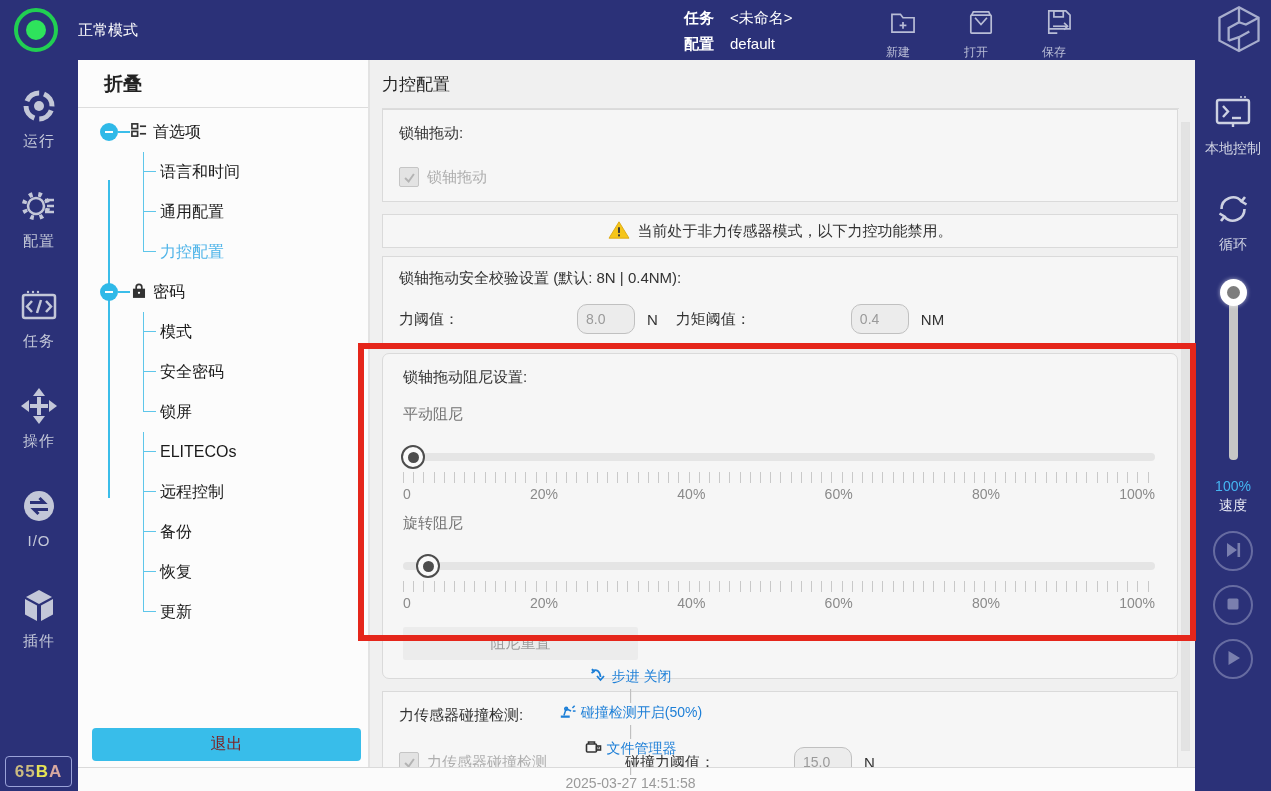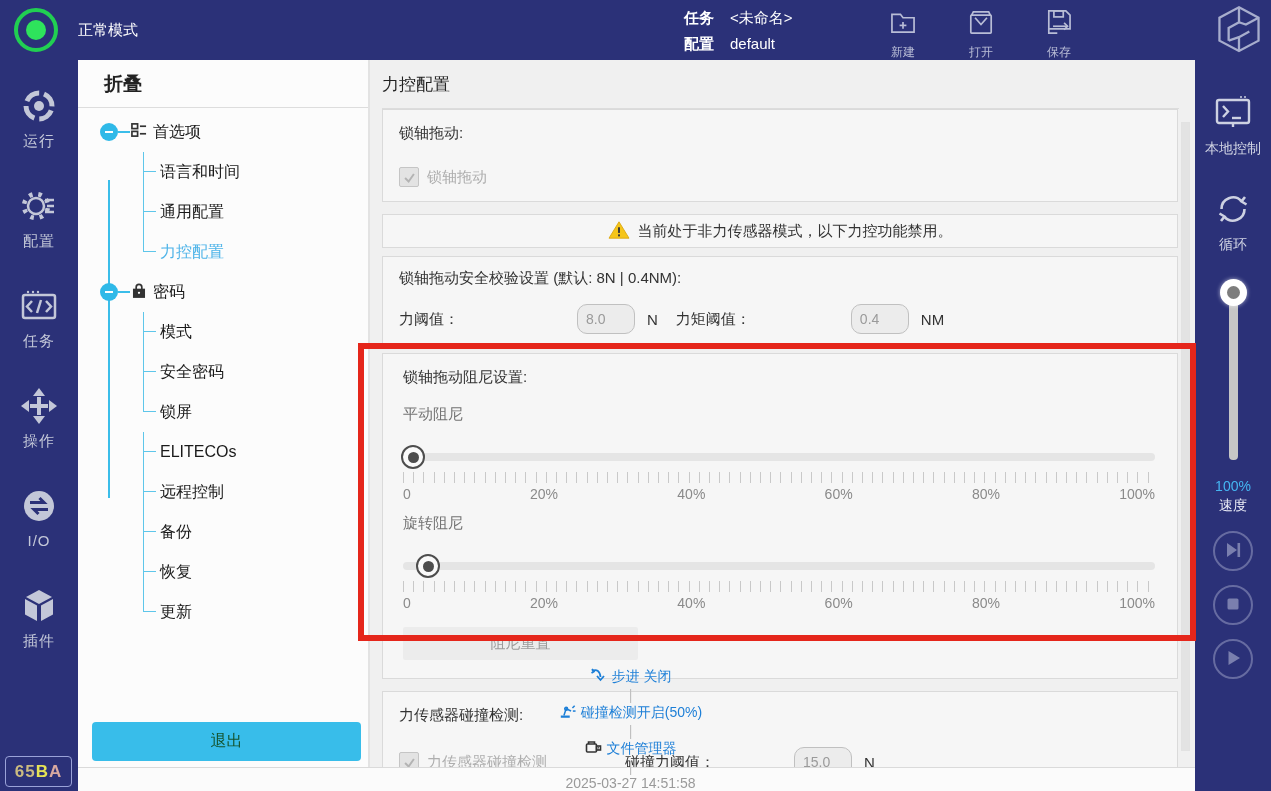--- a/index.html
+++ b/index.html
@@ -9,21 +9,21 @@
   
   .topbar { position:absolute; left:0; top:0; width:1271px; height:60px; background:#2b3178; color:#fff; }
   .mode-wrap { position:absolute; left:14px; top:8px; display:flex; align-items:center; gap:20px; }
   .mode-light { width:44px; height:44px; border-radius:50%; border:4px solid #21cf52; display:flex; align-items:center; justify-content:center; }
   .mode-light-dot { width:20px; height:20px; border-radius:50%; background:#2ee35c; }
   .mode-label { font-size:15px; }
   .task-config { position:absolute; left:684px; top:6px; font-size:15px; line-height:24px; }
   .tc-row { display:flex; gap:16px; margin-bottom:2px; }
   .tc-label { font-weight:bold; }
   .topbar-actions { position:absolute; left:886px; top:5px; display:flex; gap:44px; }
-  .tb-action { display:flex; flex-direction:column; align-items:center; color:#b9bdd6; cursor:pointer; }
+  .tb-action { display:flex; flex-direction:column; color:#b9bdd6; cursor:pointer; }
   .tb-action svg { width:34px; height:34px; }
   .tb-action-label { font-size:12px; margin-top:1px; }
   .brand-logo { position:absolute; left:1216px; top:5px; width:46px; height:48px; color:#a7adcd; }
 
   
   .left-sidebar { position:absolute; left:0; top:60px; width:78px; height:731px; background:#2b3178; display:flex; flex-direction:column; align-items:center; padding-top:26px; }
   .ls-item { height:100px; display:flex; flex-direction:column; align-items:center; justify-content:flex-start; color:#c3c7d8; cursor:pointer; }
   .ls-item svg { width:40px; height:40px; }
   .ls-label { font-size:15px; margin-top:2px; letter-spacing:1px; }
   .ls-badge { position:absolute; left:5px; bottom:4px; width:67px; height:31px; border:1px solid #9aa2d8; border-radius:4px; display:flex; align-items:center; justify-content:center; font-size:17px; font-weight:bold; letter-spacing:1px; }
@@ -39,41 +39,41 @@
   .tree-parent { position:relative; height:40px; display:flex; align-items:center; padding-left:22px; cursor:pointer; z-index:2; }
   .node-circle { width:18px; height:18px; border-radius:50%; background:#2fb9e8; display:flex; align-items:center; justify-content:center; flex-shrink:0; }
   .node-circle::after { content:""; width:8px; height:2px; background:#fff; }
   .node-link { width:12px; height:2px; background:#3bbde9; flex-shrink:0; }
   .tree-parent svg { width:16px; height:16px; color:#333; flex-shrink:0; margin-left:1px; }
   .tree-parent-label { font-size:16px; color:#1a1a1a; margin-left:6px; }
   .tree-children { margin-left:65px; background:linear-gradient(#5ec6ea,#5ec6ea) no-repeat 0 0 / 1px calc(100% - 20px); }
   .tree-child { position:relative; height:40px; display:flex; align-items:center; padding-left:17px; font-size:16px; color:#1a1a1a; cursor:pointer; }
   .tree-child::before { content:""; position:absolute; left:0; top:19px; width:13px; height:1px; background:#5ec6ea; }
   .tree-child.active { color:#4db3e8; }
-  .exit-button { position:absolute; left:14px; bottom:6px; width:269px; height:39px; background:#38bdea; border:none; border-radius:4px; font-size:16px; color:#14532d; cursor:pointer; font-family:Liberation Mono, monospace; }
+  .exit-button { position:absolute; left:14px; bottom:6px; width:269px; height:33px; background:#38bdea; border:none; border-radius:4px; font-size:16px; color:#7f1d1d; cursor:pointer; font-family:Liberation Mono, monospace; }
 
   
   .main { position:absolute; left:370px; top:60px; width:825px; height:707px; background:#f0f0f0; }
   .main-title { margin:13px 16px 0 12px; padding-bottom:12px; font-size:17px; color:#222; border-bottom:1px solid #dcdcdc; }
   .box { margin:0 17px 0 12px; background:#f6f6f6; border:1px solid #dadada; }
   .warning-box { margin-top:12px; height:34px; display:flex; align-items:center; justify-content:center; gap:8px; font-size:15px; color:#333; }
   .warning-box svg { width:22px; height:20px; }
   .section-title { font-size:15px; color:#333; }
   .lock-box { padding:14px 16px 14px; }
   .check-row { display:flex; align-items:center; margin-top:24px; }
   .checkbox { width:20px; height:20px; background:#e3e3e3; border:1px solid #c5c5c5; border-radius:2px; display:flex; align-items:center; justify-content:center; flex-shrink:0; }
   .checkbox svg { width:15px; height:15px; }
   .check-label { font-size:15px; color:#aeaeae; margin-left:8px; }
   .safety-box { margin-top:8px; padding:12px 16px 14px; }
   .field-row { display:flex; align-items:center; margin-top:16px; }
   .field-label { font-size:15px; color:#333; width:178px; }
   .field-label.torque { margin-left:18px; width:175px; }
   .num-input { width:58px; height:30px; background:#ececec; border:1px solid #c0c0c0; border-radius:10px; color:#9a9a9a; font-size:14px; padding-left:8px; font-family:inherit; }
   .unit { font-size:15px; color:#333; margin-left:12px; }
-  .damping-box { margin-top:4px; padding:14px 22px 18px 20px; }
+  .damping-box { margin-top:4px; padding:14px 22px 18px 20px;border-radius:7px; }
   .slider-label { font-size:15px; color:#737373; margin-top:18px;font-family:Liberation Serif, serif; }
   .slider { position:relative; height:26px; margin-top:20px; }
   .slider-track { position:absolute; left:0; right:0; top:9px; height:8px; background:#e5e5e5; border-radius:4px; }
   .slider-handle { position:absolute; top:1px; width:24px; height:24px; border-radius:50%; background:#fafafa; border:2px solid #4d4d4d; display:flex; align-items:center; justify-content:center; cursor:pointer; }
   .slider-handle::after { content:""; width:11px; height:11px; border-radius:50%; background:#4d4d4d; }
   .ticks { margin-top:2px; height:11px; background:repeating-linear-gradient(90deg,#c9c9c9 0 1px,transparent 1px 10.2px); }
   .scale-row { display:flex; justify-content:space-between; font-size:14px; color:#8a8a8a; margin-top:3px; }
   .reset-button { display:block; margin-top:16px; width:235px; height:33px; background:#ececec; border:none; border-radius:2px; color:#9b9b9b; font-size:15px; cursor:pointer; font-family:inherit; }
   .collision-box { margin-top:12px; padding:14px 16px 16px; }
   .collision-row { display:flex; align-items:center; margin-top:22px; }

